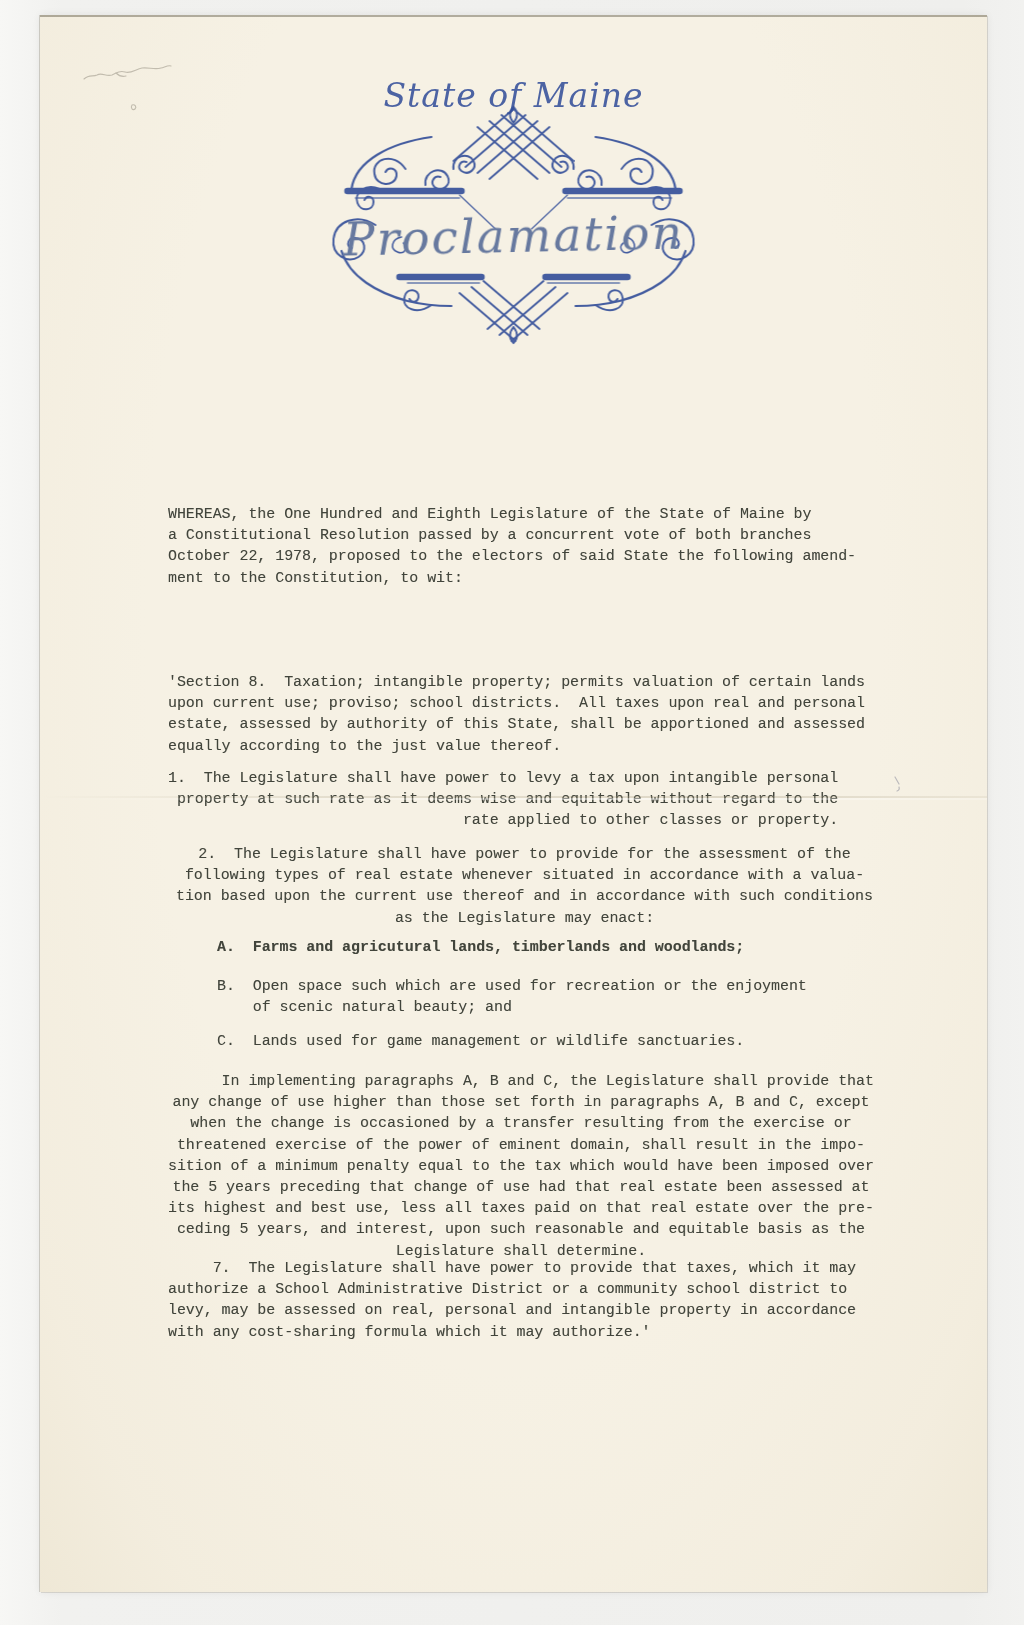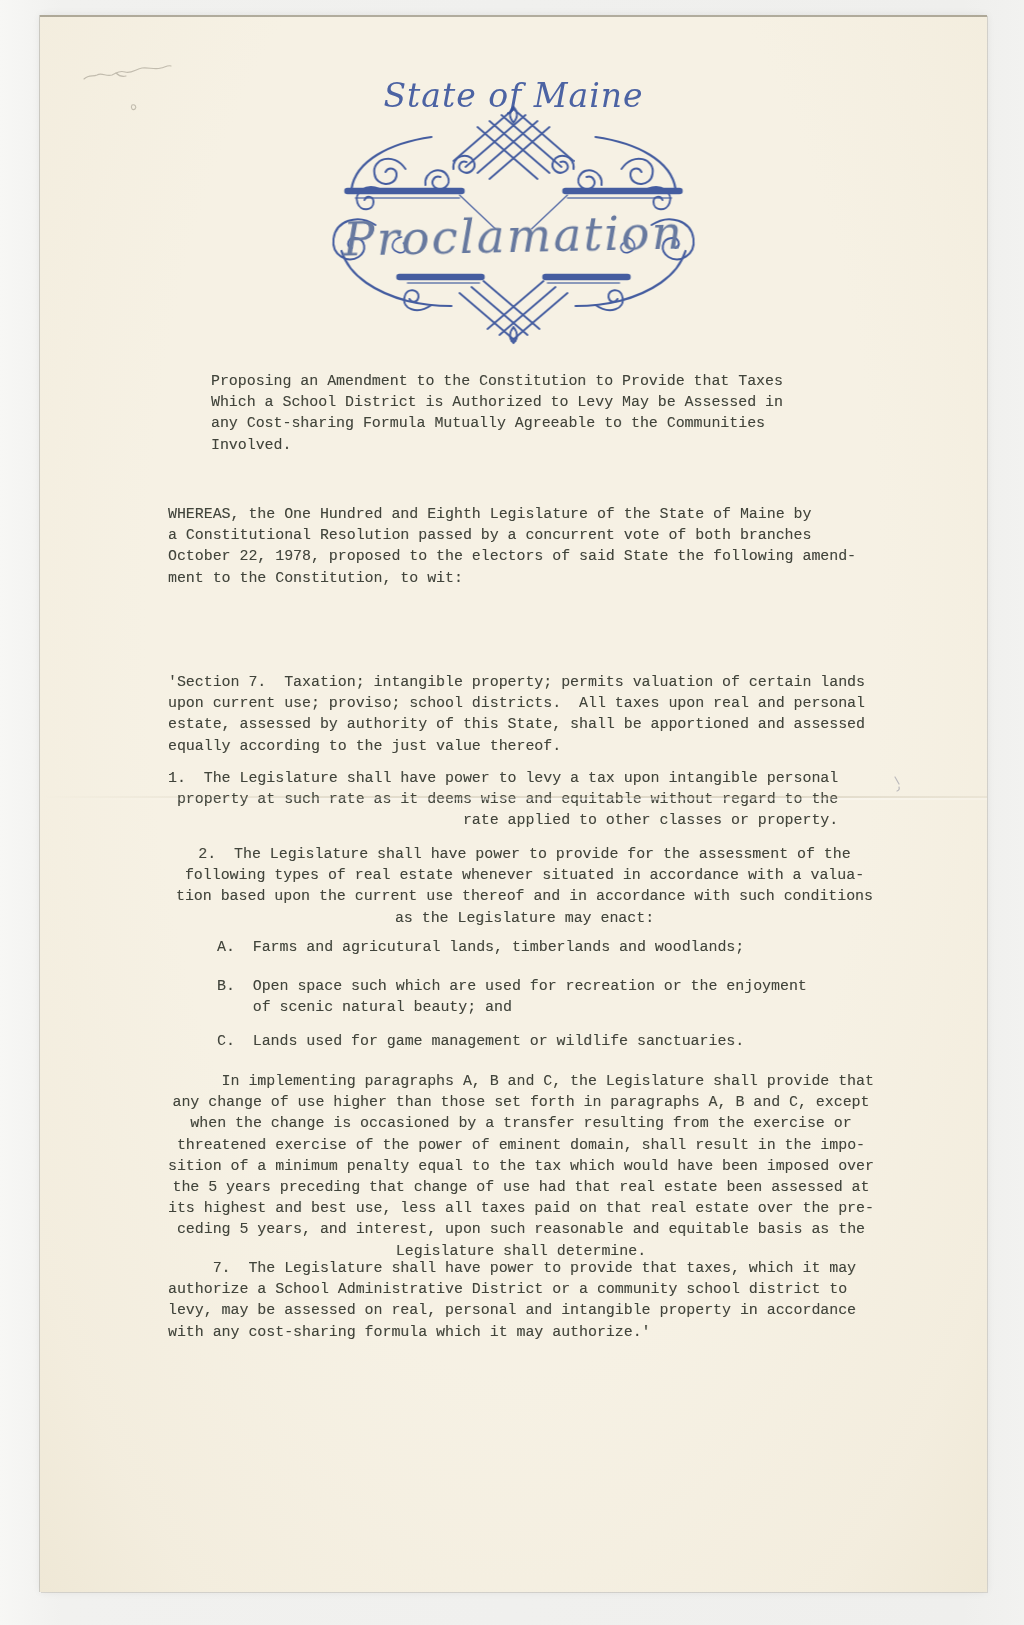--- a/index.html
+++ b/index.html
@@ -30,21 +30,21 @@
     font-family:"Liberation Mono","DejaVu Sans Mono",monospace;
     font-size:14.9px;line-height:21.2px;color:#41443b;
     text-shadow:.3px .3px 0 rgba(65,68,59,.28);
   }
   .b-title{left:171px;top:354px;}
   .b-whereas{left:128px;top:487px;}
   .b-article{left:128px;top:619px;}
   .b-sec8{left:128px;top:655px;}
   .b-c1{left:128px;top:751px;text-align:right;}
   .b-c2{left:136px;top:827px;text-align:center;}
-  .b-ia{left:177px;top:920px;}
+  .b-ia{left:177px;top:920px;font-weight:bold;}
   .b-ib{left:177px;top:959px;}
   .b-ic{left:177px;top:1014px;}
   .b-impl{left:128px;top:1054px;text-align:center;}
   .b-c3{left:128px;top:1241px;}
 </style>
 </head>
 <body>
 
 <div class="paper">
 
@@ -98,29 +98,25 @@
         <path d="M112 80 c-2 -14 16 -20 22 -9 c5 9 -6 17 -13 11 c-5 -5 0 -12 6 -10"></path>
         <path d="M140 64 c-2 -13 15 -18 20 -8 c4 8 -5 15 -12 10 c-5 -4 -1 -11 5 -9"></path>
         <path d="M88 132 c-10 2 -12 12 -4 15 c7 3 12 -5 6 -9" stroke-width="1.6"></path>
       </g>
       <use href="#halfL" transform="matrix(-1 0 0 1 400 0)"></use>
     </g>
 
     <text x="200" y="147" text-anchor="middle" font-family="DejaVu Serif, Liberation Serif, serif" font-style="italic" font-size="47" letter-spacing="2" fill="#67799f" transform="rotate(-1.2 200 135)">Proclamation</text>
   </svg>
 
-  <div class="tw b-title">Proposing an Amendment to the Constitution to Provide that Taxes
-Which a School District is Authorized to Levy May be Assessed in
-any Cost-sharing Formula Mutually Agreeable to the Communities
-Involved.</div>
   <div class="tw b-whereas">WHEREAS, the One Hundred and Eighth Legislature of the State of Maine by
 a Constitutional Resolution passed by a concurrent vote of both branches
 October 22, 1978, proposed to the electors of said State the following amend-
 ment to the Constitution, to wit:</div>
-  <div class="tw b-sec8">'Section 7.  Taxation; intangible property; permits valuation of certain lands
+  <div class="tw b-sec8">'Section 8.  Taxation; intangible property; permits valuation of certain lands
 upon current use; proviso; school districts.  All taxes upon real and personal
 estate, assessed by authority of this State, shall be apportioned and assessed
 equally according to the just value thereof.</div>
   <div class="tw b-c1">1.  The Legislature shall have power to levy a tax upon intangible personal
 property at such rate as it deems wise and equitable without regard to the
 rate applied to other classes or property.</div>
   <div class="tw b-c2">2.  The Legislature shall have power to provide for the assessment of the
 following types of real estate whenever situated in accordance with a valua-
 tion based upon the current use thereof and in accordance with such conditions
 as the Legislature may enact:</div>

